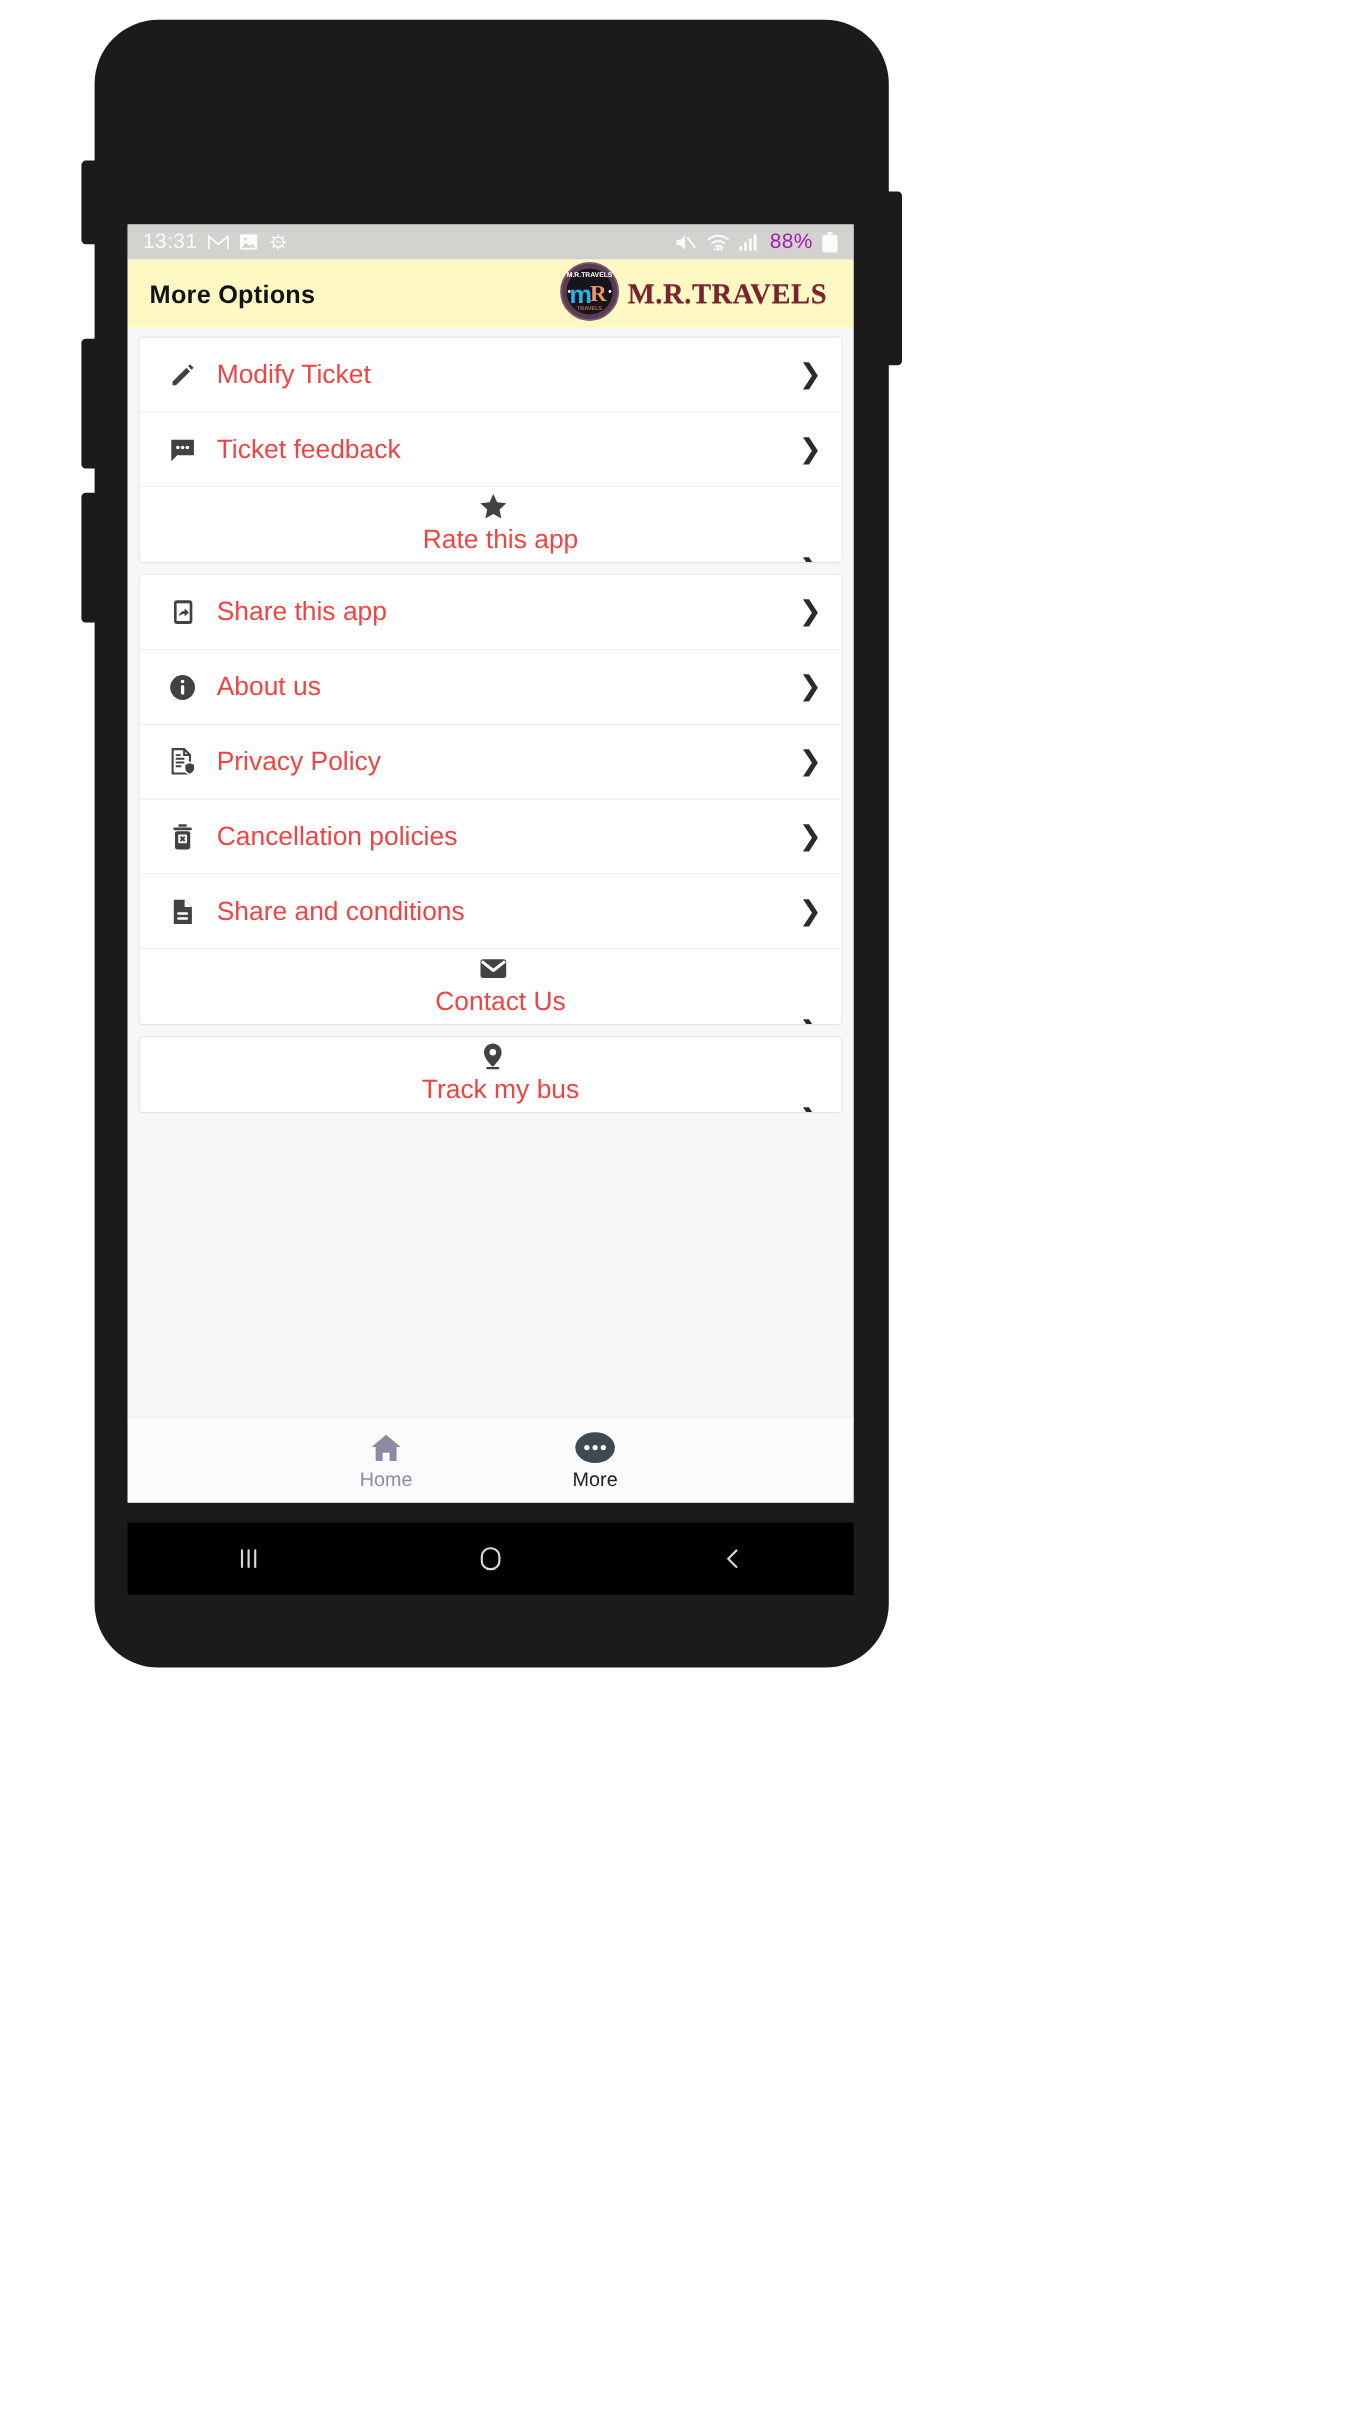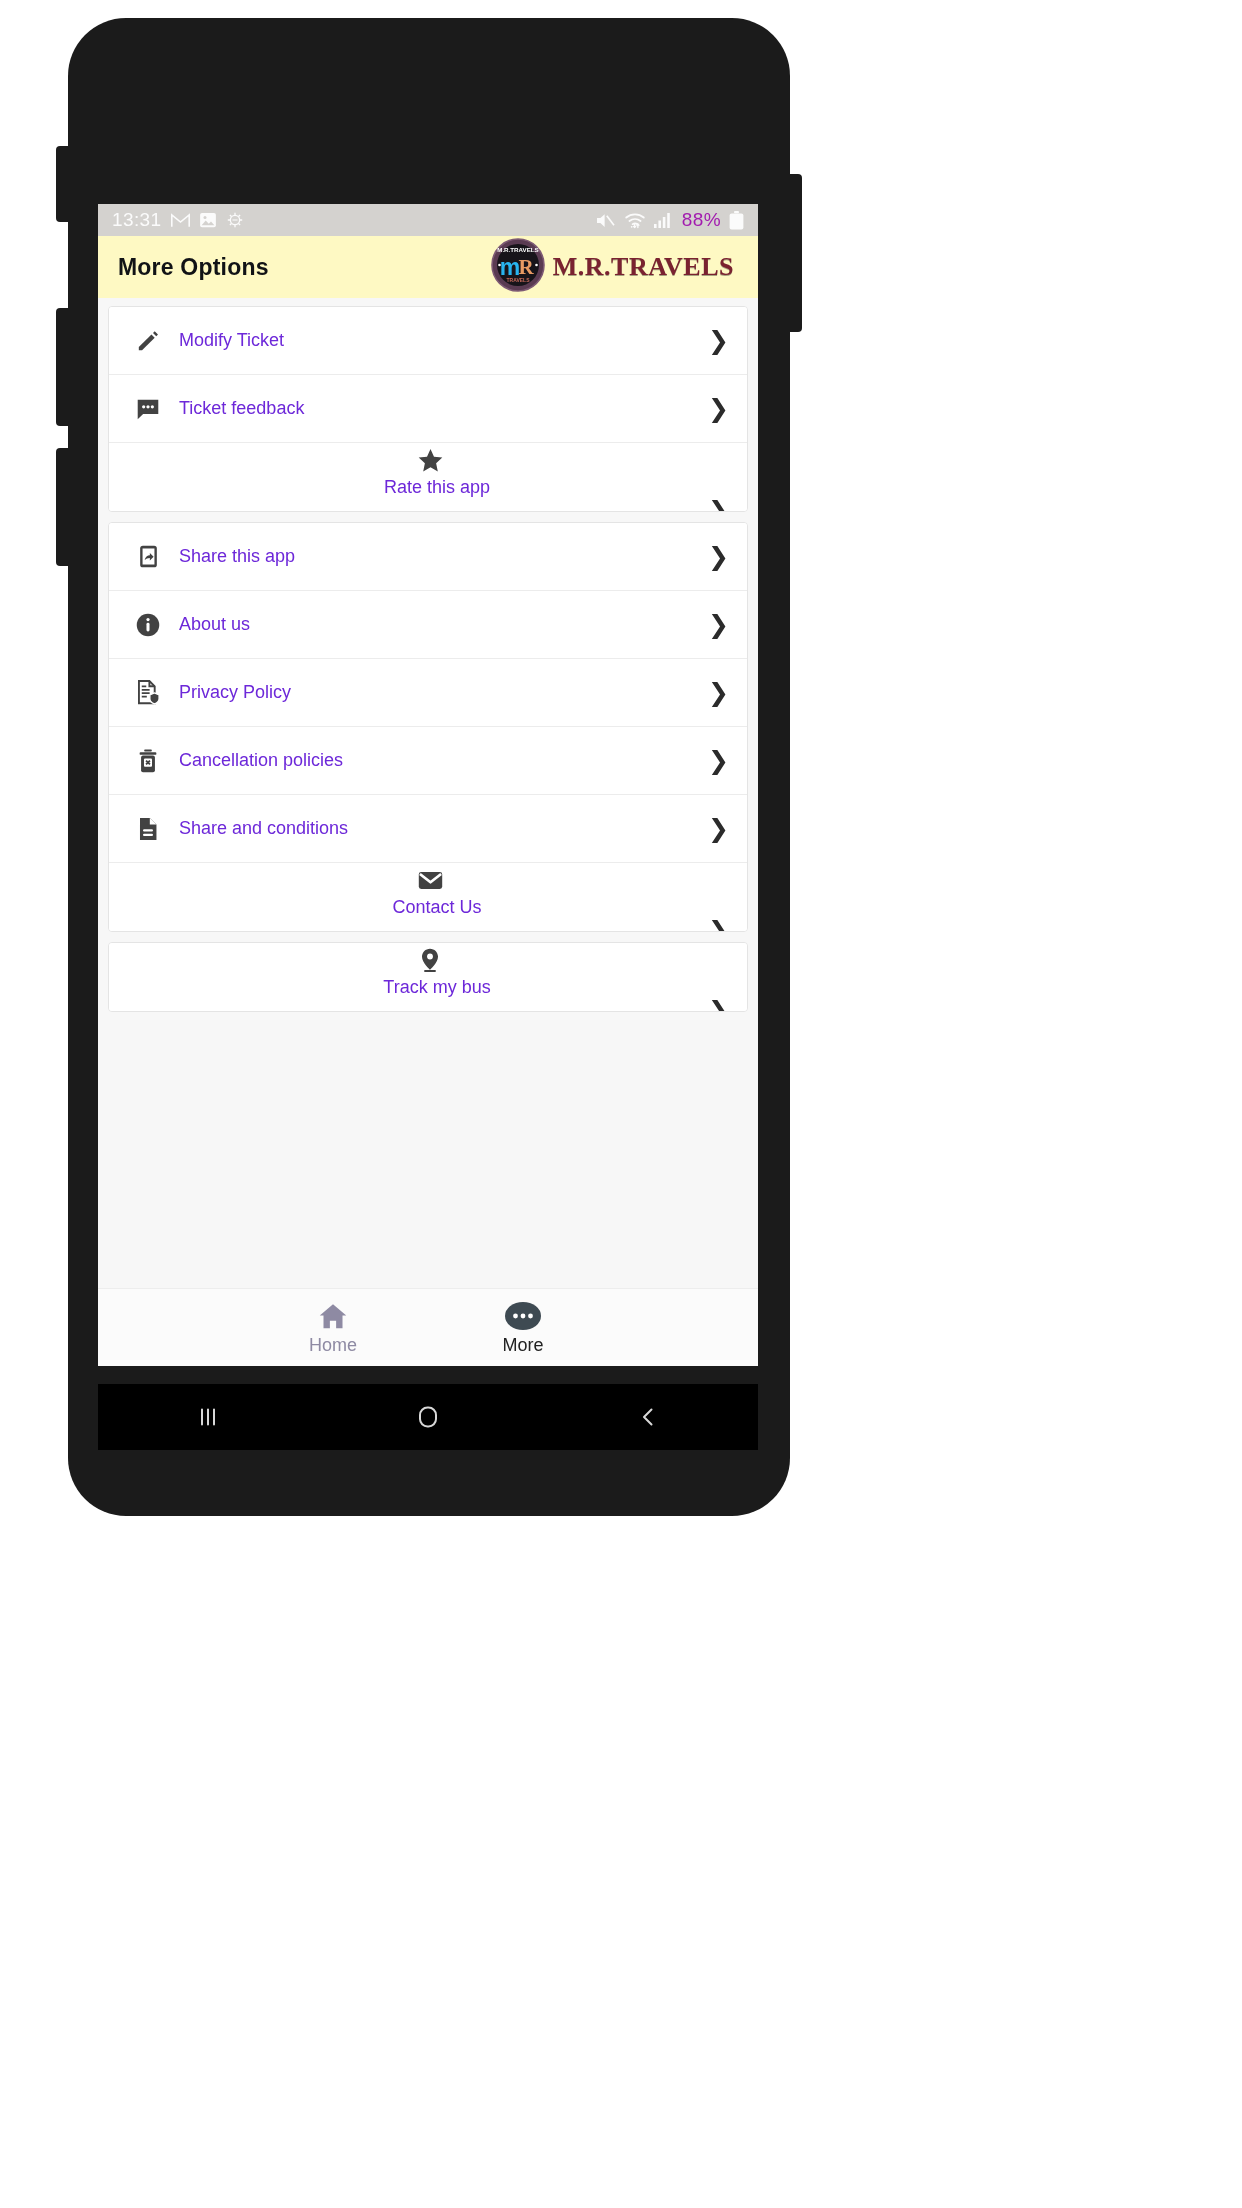--- a/index.html
+++ b/index.html
@@ -1,21 +1,21 @@
 <!DOCTYPE html>
 <html><head>
 <meta charset="utf-8">
 <style>
   html,body{margin:0;padding:0;background:#ffffff;}
   body{width:1242px;height:2208px;position:relative;overflow:hidden;
        font-family:"Liberation Sans","DejaVu Sans",sans-serif;}
 
   
   #phone-frame{
-    position:absolute;left:68px;top:18px;width:722px;height:1498px;
+    position:absolute;left:86px;top:18px;width:722px;height:1498px;
     background:#1b1b1b;border-radius:58px;
   }
   
   .btn-left{position:absolute;left:-12px;width:14px;background:#1b1b1b;border-radius:4px 0 0 4px;}
   .btn-right{position:absolute;right:-12px;width:14px;background:#1b1b1b;border-radius:0 4px 4px 0;}
 
   
   #screen{
     position:absolute;left:30px;top:186px;width:660px;height:1162px;
     background:#f7f7f7;overflow:hidden;
@@ -53,21 +53,21 @@
     background:#ffffff;margin:0 10px 10px 10px;border:1px solid #e4e4e4;
     border-radius:4px;overflow:hidden;
   }
   .row{
     display:flex;align-items:center;height:68px;padding:0 18px 0 22px;
     box-sizing:border-box;border-bottom:1px solid #ececec;background:#fff;
   }
   .row:last-child{border-bottom:none;flex-direction:column;}
   .row-icon{width:34px;flex:0 0 34px;display:flex;align-items:center;justify-content:center;color:#424242;}
   .row-icon svg{display:block;}
-  .row-label{margin-left:14px;font-size:18px;color:#6d28d9;}
+  .row-label{margin-left:14px;font-size:24px;color:#ef4444;}
   .row-chev{margin-left:auto;color:#2b2b2b;font-size:25px;font-weight:bold;line-height:1;}
 
   
   #bottom-nav{
     height:78px;background:#fbfbfb;border-top:1px solid #ededed;
     display:flex;align-items:center;justify-content:center;gap:100px;
   }
   .nav-item{display:flex;flex-direction:column;align-items:center;gap:4px;min-width:90px;}
   .nav-icon{height:30px;display:flex;align-items:center;justify-content:center;}
   .nav-label{font-size:18px;}

